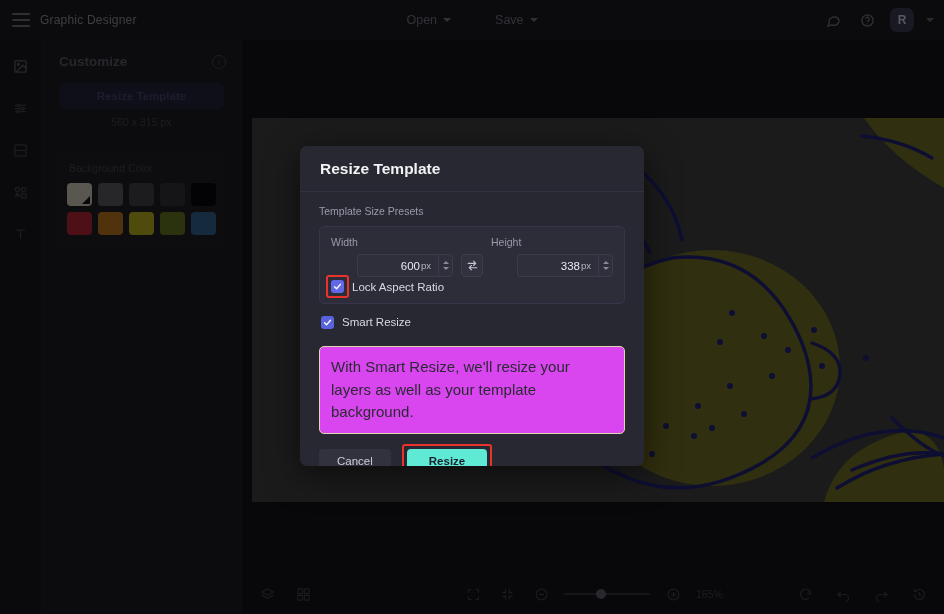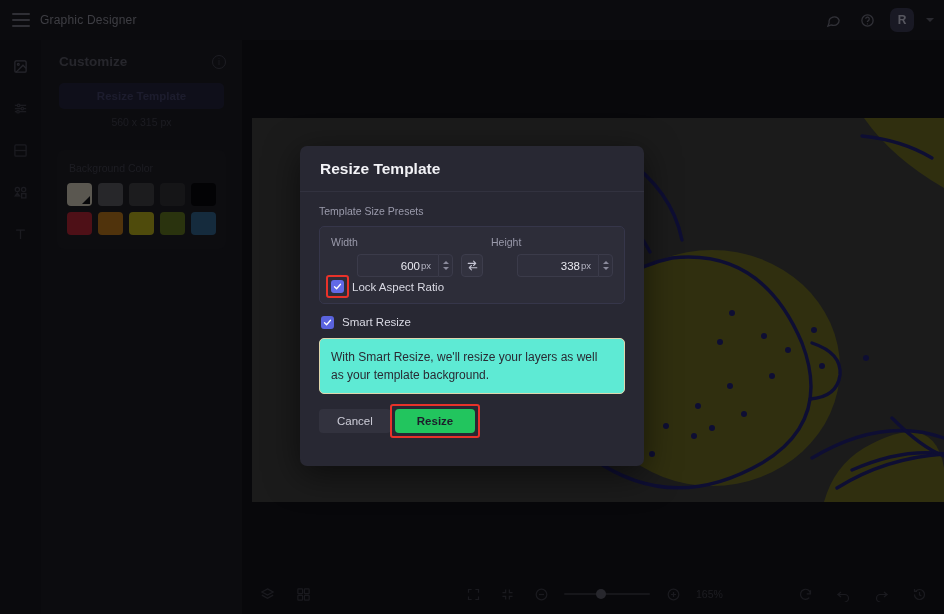--- a/index.html
+++ b/index.html
@@ -124,46 +124,56 @@
   .chk svg { display: block; }
   .chk-lbl { font-size: 11.5px; color: #d9d9e3; }
   .hl { position: relative; }
   .hl::before {
     content: ""; position: absolute; left: -5px; top: -5px; right: -5px; bottom: -5px;
     border: 2.5px solid #e8322a; border-radius: 3px; pointer-events: none;
   }
   .smart-row { display: flex; gap: 8px; margin-top: 12px; padding-left: 2px; }
   .chk2 { width: 13px; height: 13px; border-radius: 3px; background: #5a63de; display: flex; align-items: center; justify-content: center; cursor: pointer; flex: none; }
   .notice {
-    margin-top: 9px; background: #5eead4; border: 1px solid #ded6ad; border-radius: 5px;
-    padding: 9px 11px; font-size: 12px; line-height: 1.5; color: #2a2a33;
-  }
-  .modal-foot { display: flex; gap: 4px; padding: 15px 19px 0 19px; }
+    margin-top: 17px; background: #d946ef; border: 1px solid #ded6ad; border-radius: 5px;
+    padding: 9px 11px; font-size: 15px; line-height: 1.5; color: #2a2a33;
+  }
+  .modal-foot { display: flex; gap: 16px; padding: 15px 19px 0 19px; }
   .btn-cancel {
     padding: 6px 18px; background: #32323e; border-radius: 4px; color: #cdcdd8;
     font-size: 11.5px; cursor: pointer;
   }
   .btn-resize {
-    padding: 6px 22px; background: #22c55e; border-radius: 4px; color: #1d1d2b;
+    padding: 6px 22px; background: #5eead4; border-radius: 4px; color: #1d1d2b;
     font-size: 11.5px; font-weight: 600; cursor: pointer;
   }
 </style>
 </head>
 <body>
 
 <div id="app">
 
   <div class="topbar">
     <div class="tb-left">
       <div class="hamburger">
           <i></i>
           <i></i>
           <i></i>
         </div>
       <span class="app-title">Graphic Designer</span>
+    </div>
+    <div class="tb-center">
+      <div class="tb-menu">
+        <span>Open</span>
+        <span class="caret"></span>
+      </div>
+      <div class="tb-menu">
+        <span>Save</span>
+        <span class="caret"></span>
+      </div>
     </div>
     <div class="tb-right">
       <div class="tb-icon">
         <svg width="15" height="15" viewBox="0 0 24 24" fill="none" stroke="currentColor" stroke-width="2">
             <path d="M21 11.5a8.4 8.4 0 01-9 8.4 8.4 8.4 0 01-3.8-.9L3 21l1.9-5.2A8.4 8.4 0 0121 11.5z"></path>
           </svg>
       </div>
       <div class="tb-icon">
         <svg width="15" height="15" viewBox="0 0 24 24" fill="none" stroke="currentColor" stroke-width="2">
             <circle cx="12" cy="12" r="9"></circle>

